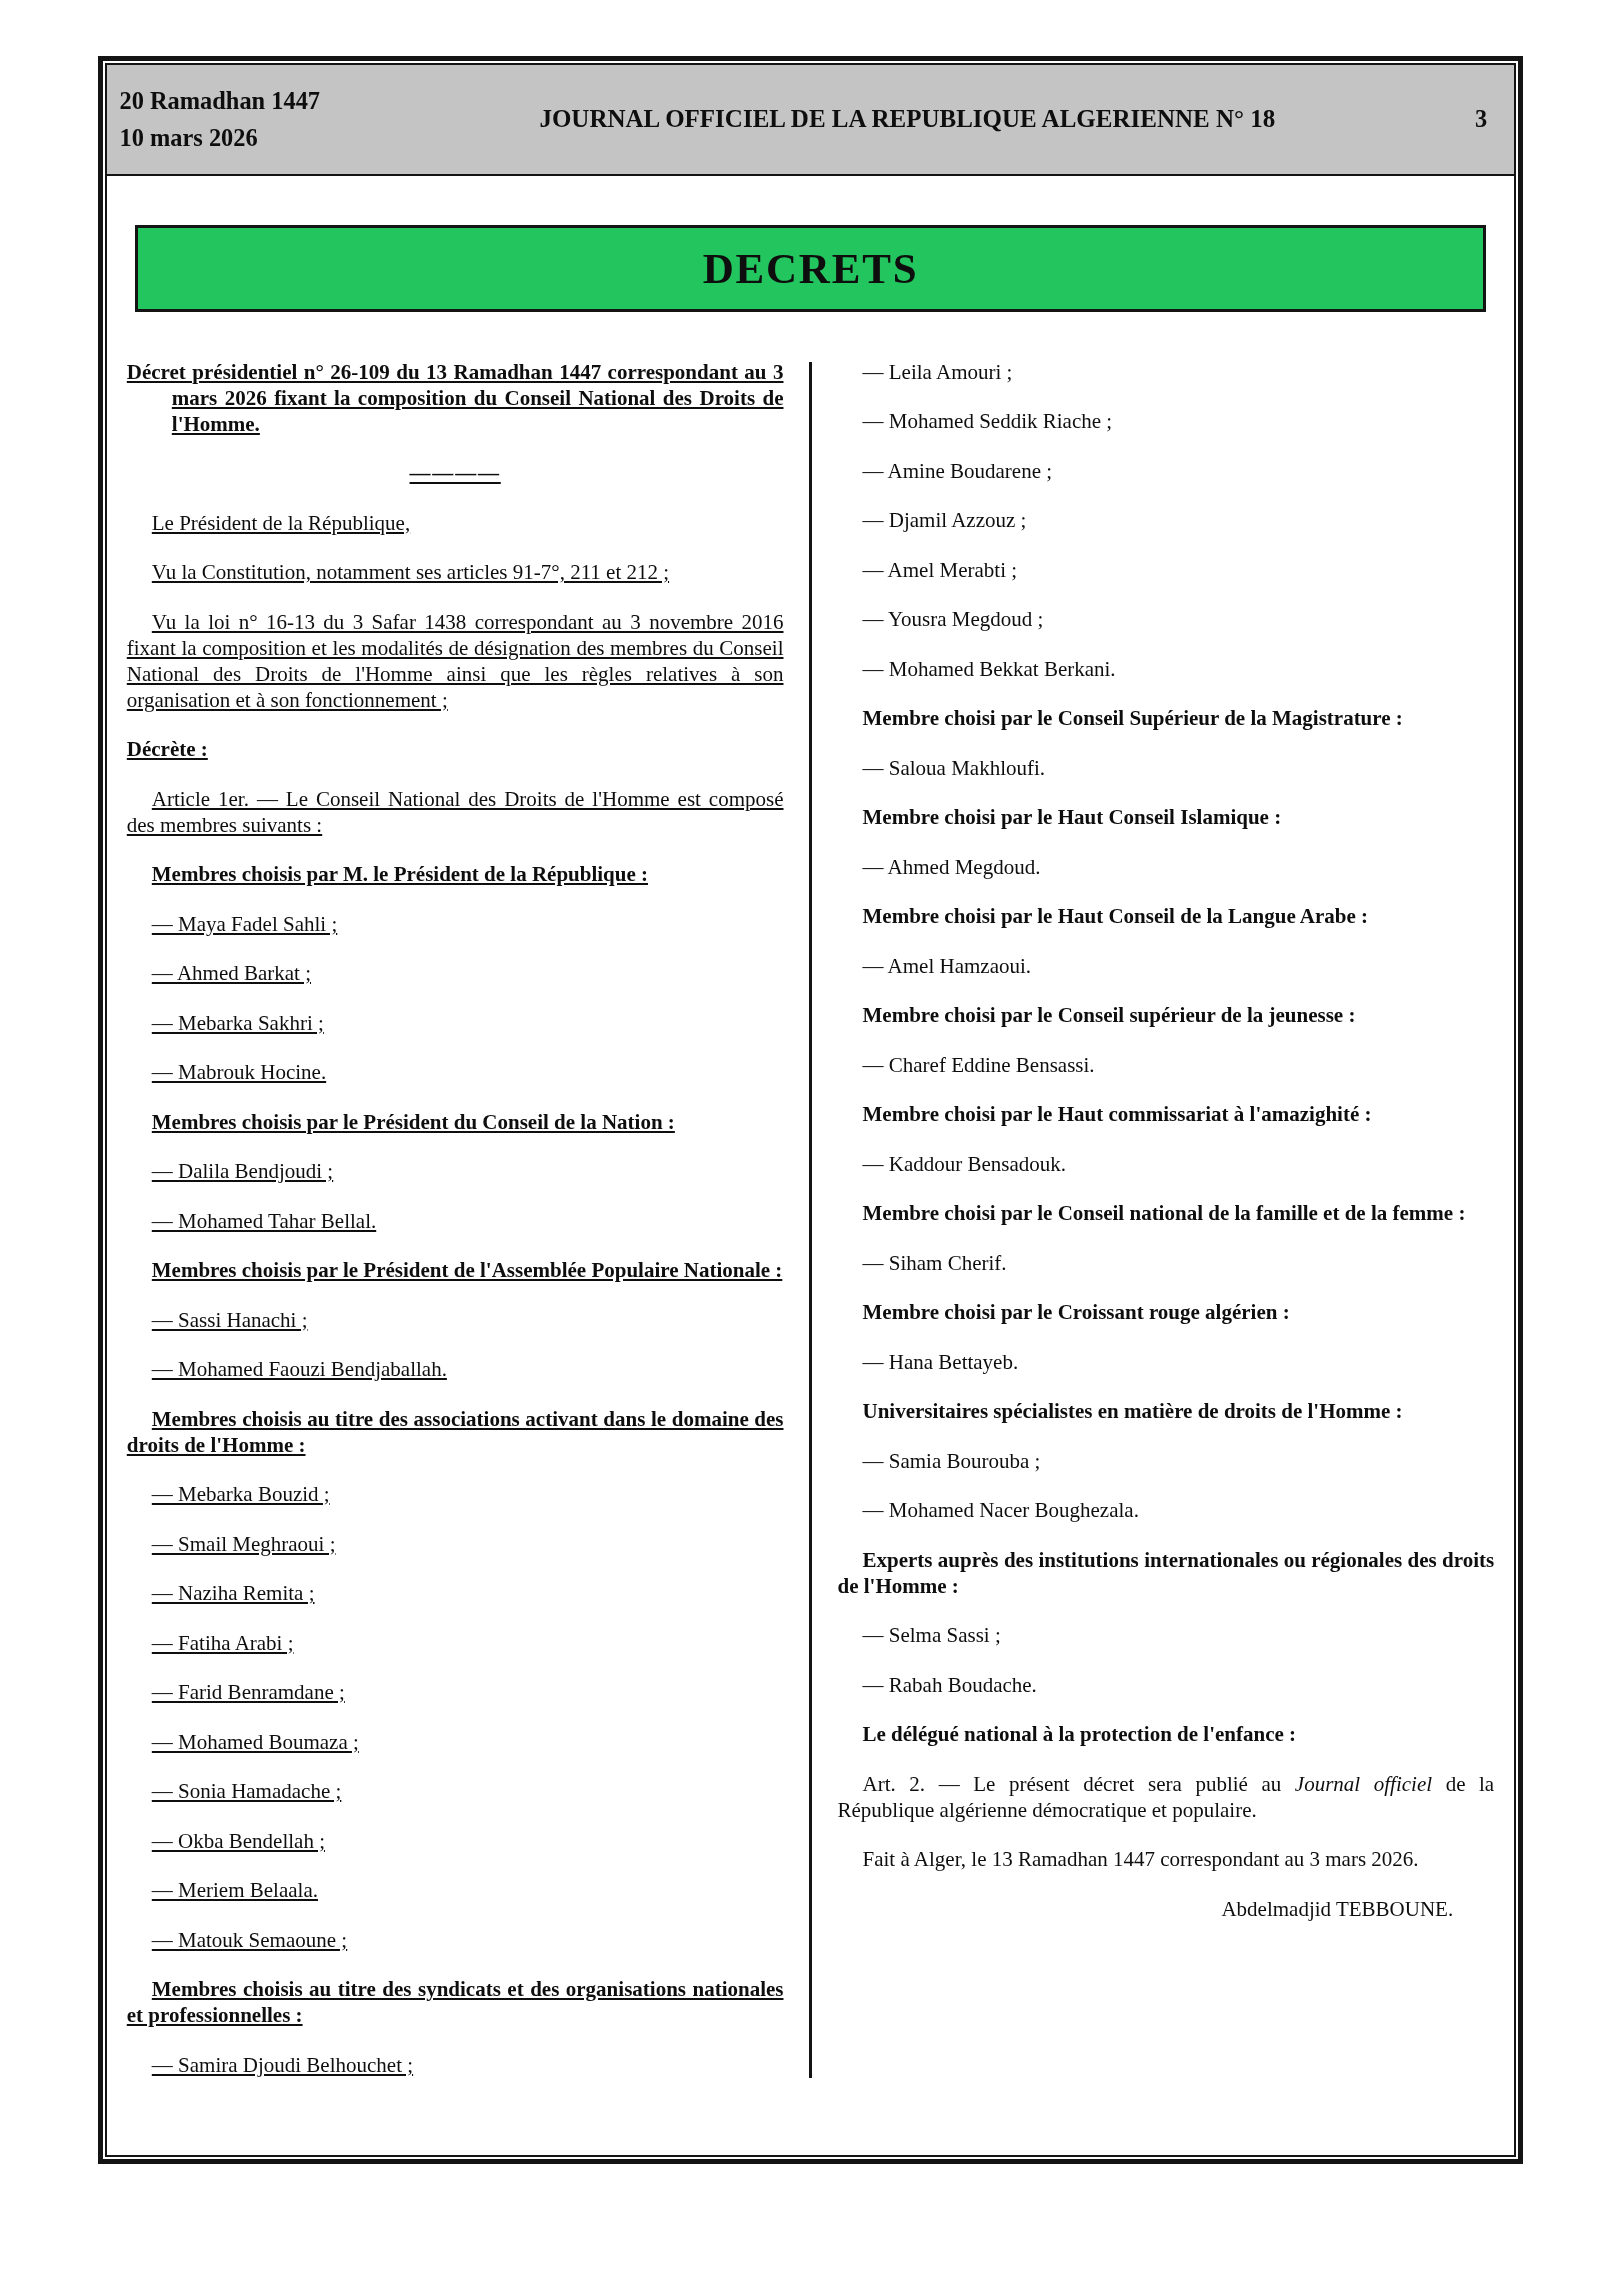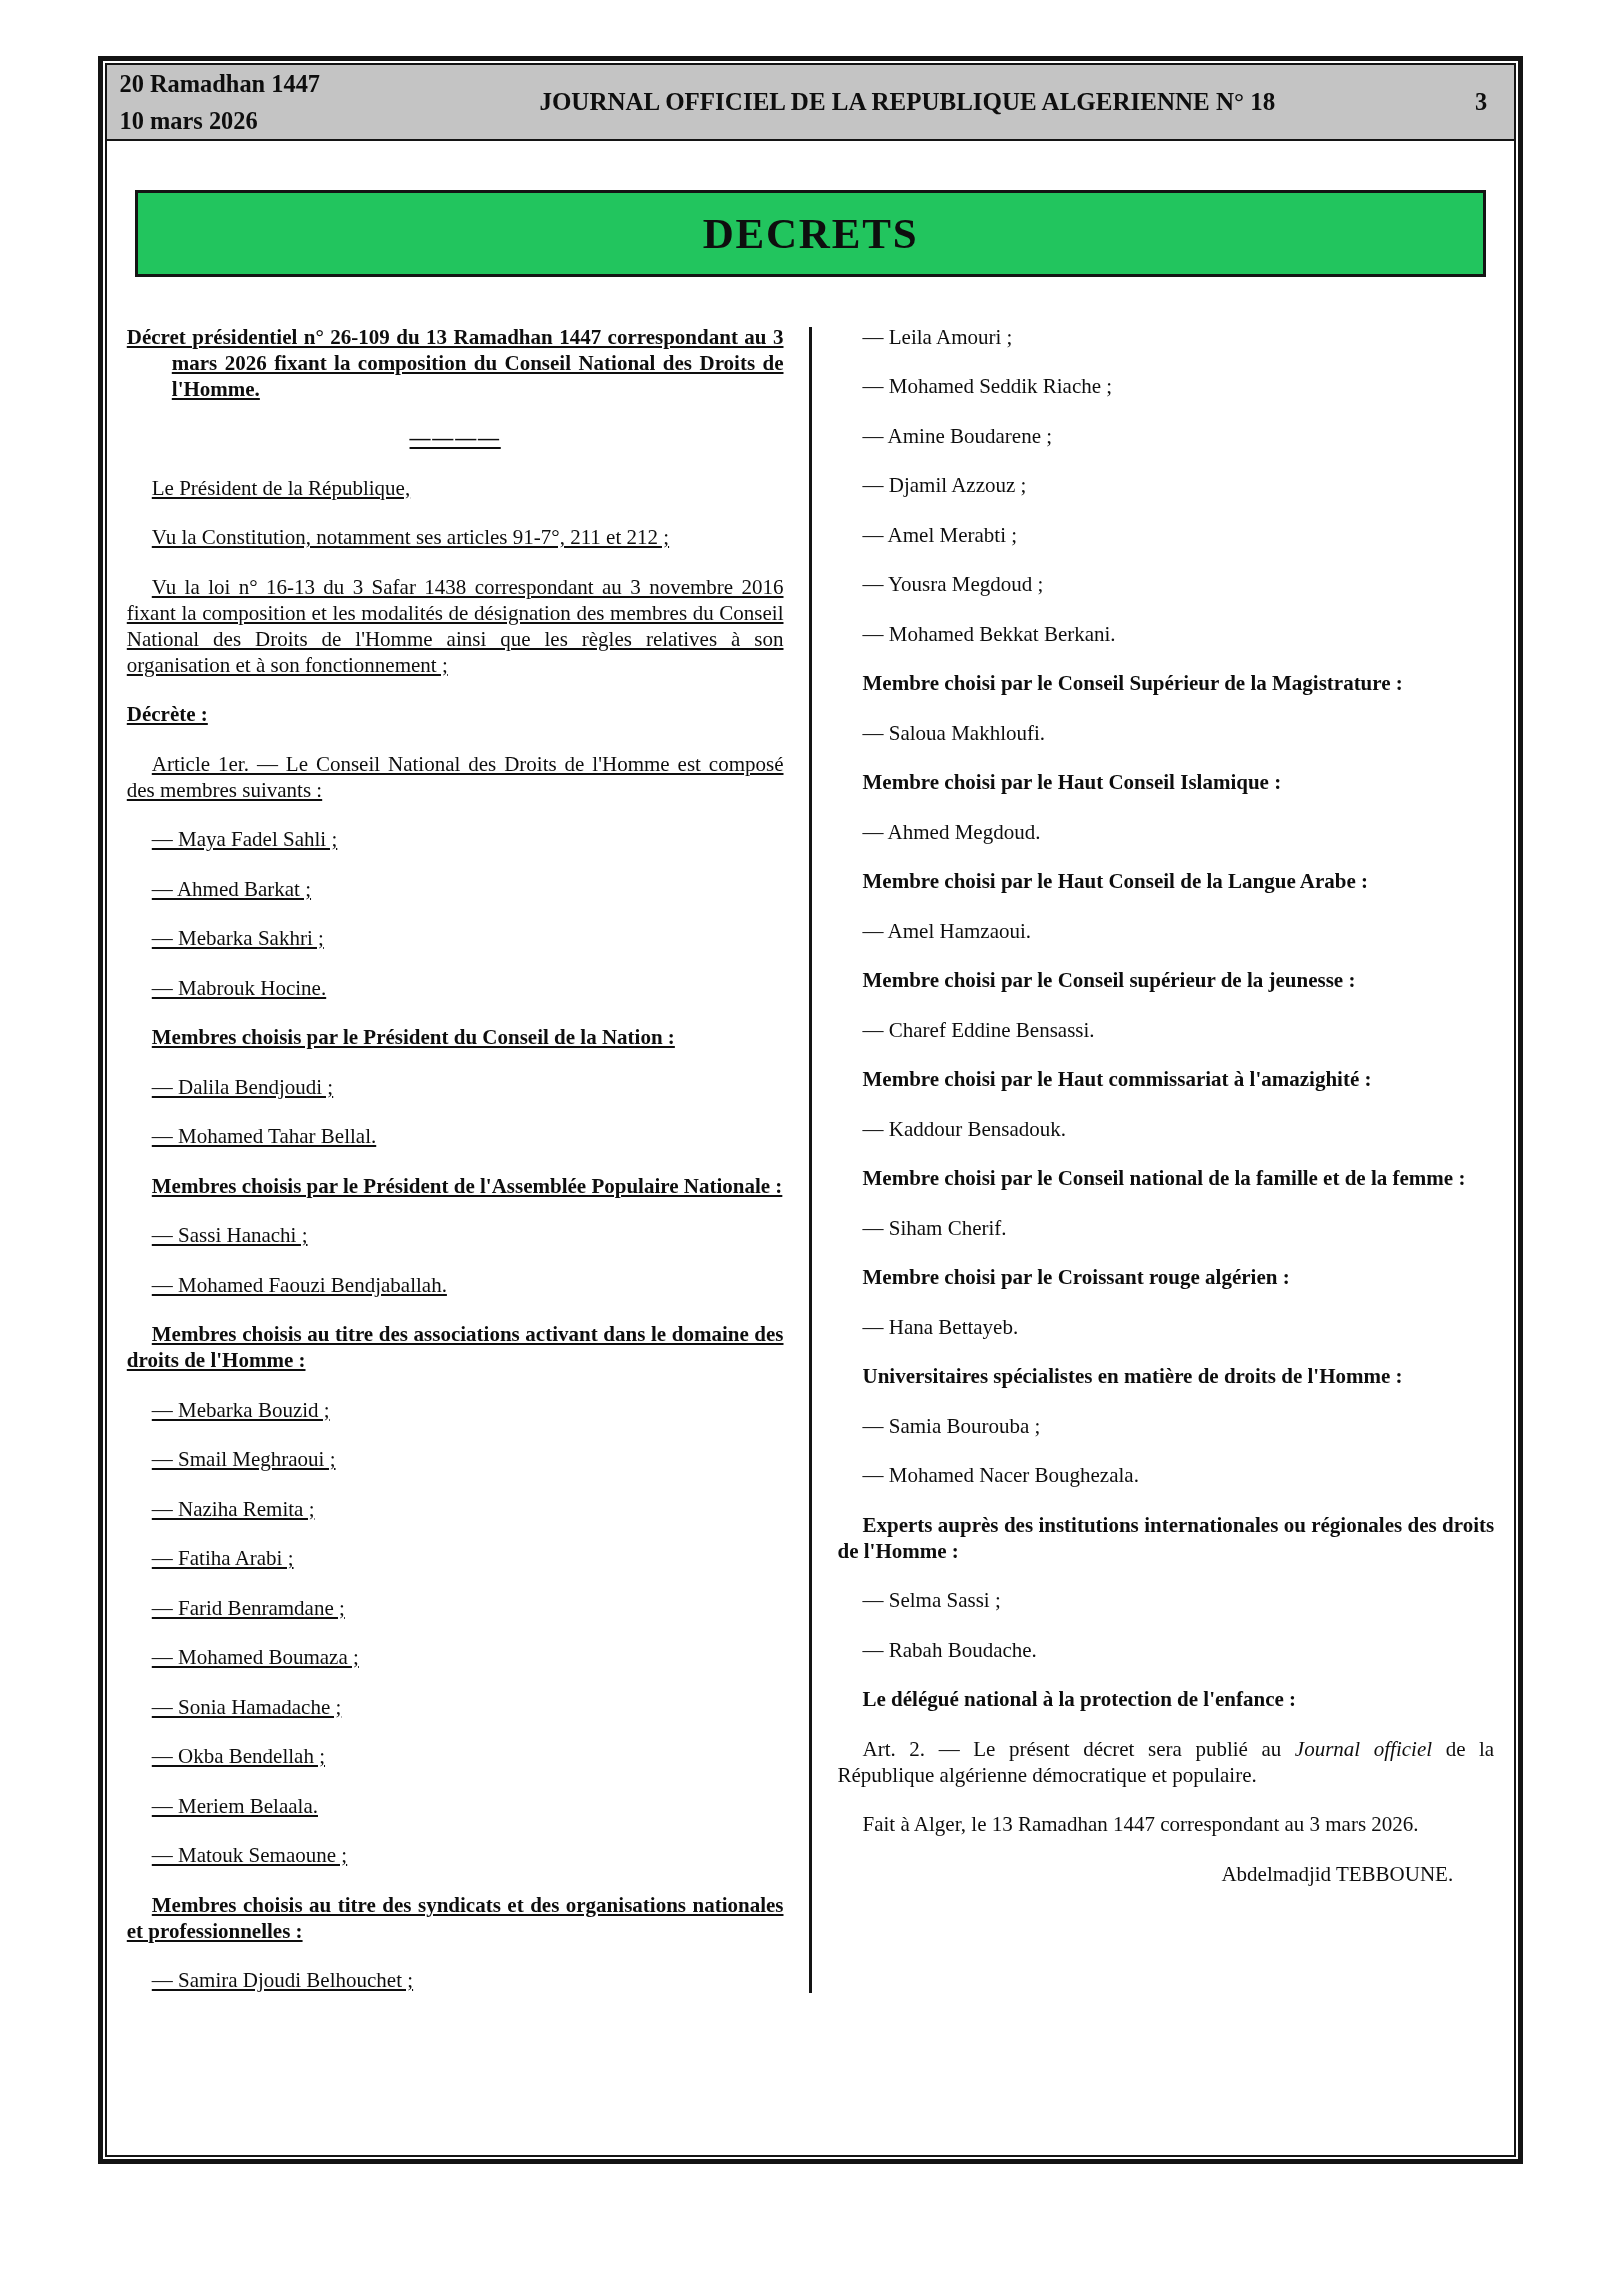--- a/index.html
+++ b/index.html
@@ -19,21 +19,21 @@
     box-sizing: border-box;
     background: #ffffff;
   }
   .page-inner {
     border: 2.7px solid #141414;
     width: 100%; height: 100%;
     box-sizing: border-box;
     overflow: hidden;
   }
   .header-band {
-    height: 76px;
+    height: 111px;
     background: #c4c4c4;
     border-bottom: 2.7px solid #141414;
     display: flex;
     align-items: center;
     box-sizing: border-box;
     padding: 0 27px 0 12.7px;
   }
   .header-dates {
     width: 262px;
     font-weight: bold;
@@ -133,20 +133,21 @@
 
         <section class="col col-left">
           <p class="decree-title">Décret présidentiel n° 26-109 du 13 Ramadhan 1447 correspondant au 3 mars 2026 fixant la composition du Conseil National des Droits de l'Homme.</p>
           <p class="separator">————</p>
           <p class="para">Le Président de la République,</p>
           <p class="para">Vu la Constitution, notamment ses articles 91-7°, 211 et 212 ;</p>
           <p class="para">Vu la loi n° 16-13 du 3 Safar 1438 correspondant au 3 novembre 2016 fixant la composition et les modalités de désignation des membres du Conseil National des Droits de l'Homme ainsi que les règles relatives à son organisation et à son fonctionnement ;</p>
           <p class="decrete">Décrète :</p>
           <p class="para">Article 1er. — Le Conseil National des Droits de l'Homme est composé des membres suivants :</p>
           <div class="sections" id="left-sections">
+              <p class="member-heading">Membres choisis par M. le Président de la République :</p>
               <p class="member-item">— Maya Fadel Sahli ;</p>
               <p class="member-item">— Ahmed Barkat ;</p>
               <p class="member-item">— Mebarka Sakhri ;</p>
               <p class="member-item">— Mabrouk Hocine.</p>
               <p class="member-heading">Membres choisis par le Président du Conseil de la Nation :</p>
               <p class="member-item">— Dalila Bendjoudi ;</p>
               <p class="member-item">— Mohamed Tahar Bellal.</p>
               <p class="member-heading">Membres choisis par le Président de l'Assemblée Populaire Nationale :</p>
               <p class="member-item">— Sassi Hanachi ;</p>
               <p class="member-item">— Mohamed Faouzi Bendjaballah.</p>

